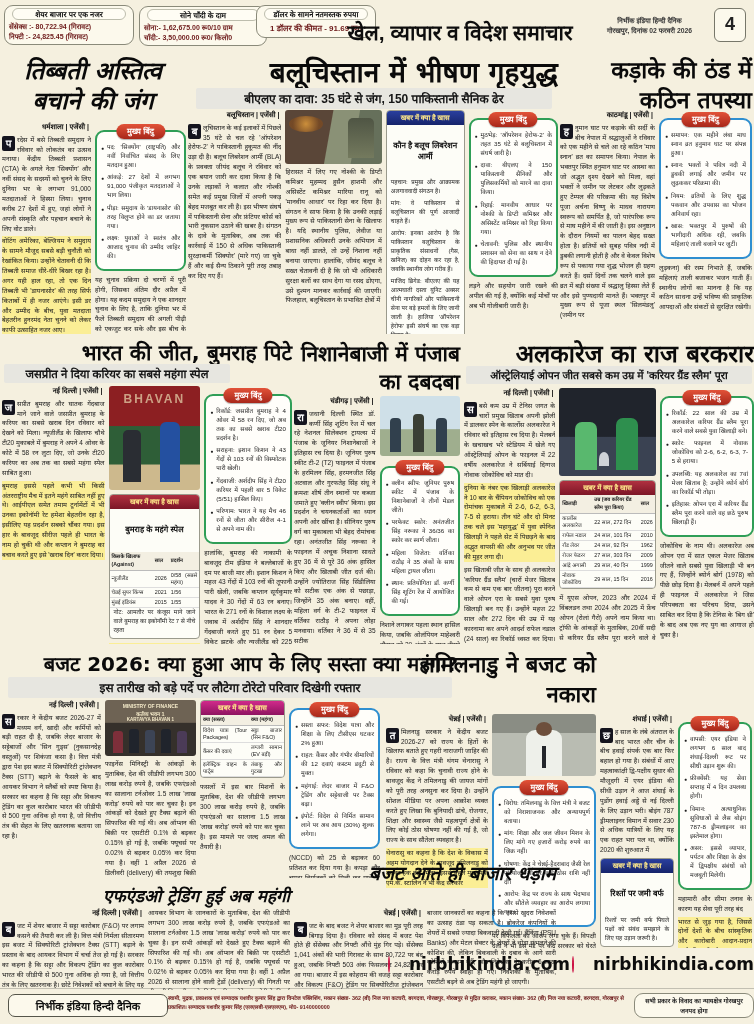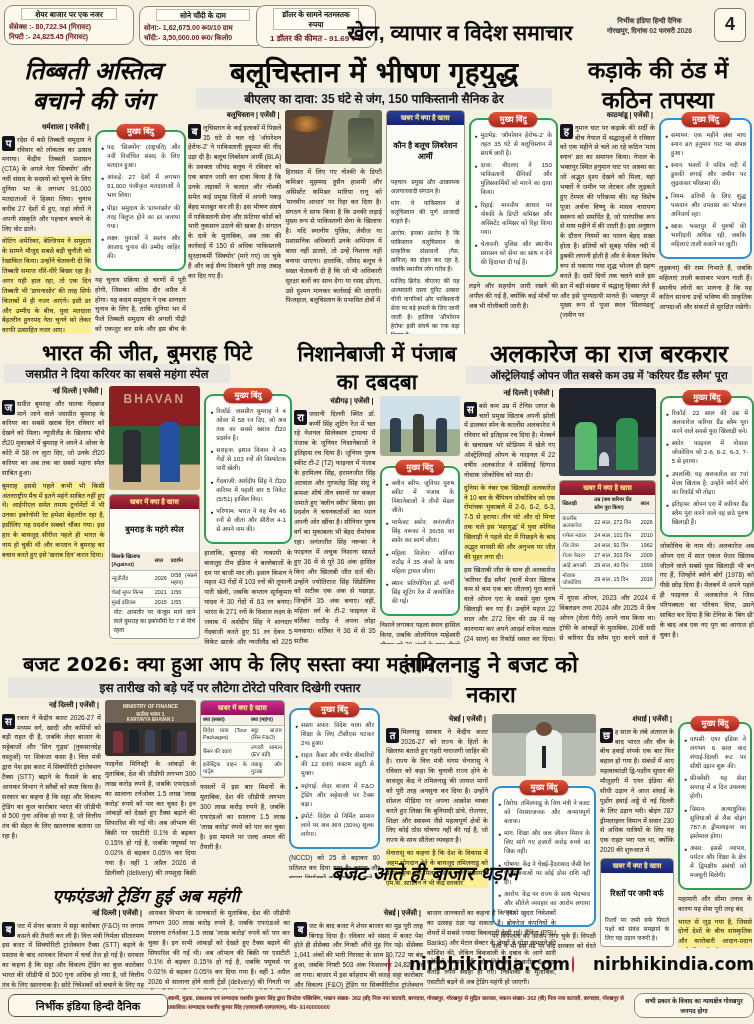--- a/index.html
+++ b/index.html
@@ -1,28 +1,28 @@
 <!DOCTYPE html>
 <html><head>
 <meta charset="utf-8">
 <style>
   html,body{margin:0;padding:0;}
   body{background:#d8d4c4;font-family:"Liberation Sans",sans-serif;}
   #page{position:relative;width:754px;height:1024px;margin:0 auto;background:#f5f0df;overflow:hidden;border-bottom:5px solid #8c1d2f;}
   .abs{position:absolute;}
   
   .tickbox{border:1.2px solid #8a8a7a;border-radius:9px;background:#fcf9ec;padding:1px 4px 2px;}
-  .tickbox .tt{font-weight:bold;font-size:7.5px;text-align:center;color:#111;border:1px solid #bdbdAD;border-radius:0;margin:1px 12px 2px;padding:0 2px;background:#fffdf4;}
+  .tickbox .tt{font-weight:bold;font-size:7.5px;text-align:center;color:#111;border:1px solid #bdbdAD;border-radius:6px;margin:1px 3px 2px;padding:0 2px;background:#fffdf4;}
   .tickbox .tl{font-weight:bold;font-size:7px;color:#6d1a1a;line-height:1.45;}
   .banner{font-weight:bold;font-size:21px;color:#0d0d0d;text-align:center;letter-spacing:0;}
   .paperinfo{font-weight:bold;font-size:6.8px;color:#3a3a3a;text-align:center;line-height:1.5;}
   .pagenum{border:1.5px solid #77776a;border-radius:6px;background:#fcf9ec;font-weight:bold;font-size:18px;text-align:center;line-height:30px;color:#222;}
   
   .h-serif{font-family:"DejaVu Serif",serif;font-style:italic;font-weight:bold;text-align:center;color:#0a0a0a;}
-  .h-sans{font-family:"DejaVu Sans",sans-serif;font-weight:bold;text-align:center;color:#0a0a0a;}
+  .h-sans{font-family:"DejaVu Sans",sans-serif;font-weight:bold;text-align:right;color:#0a0a0a;}
   .subband{background:#e7e6e0;font-weight:bold;font-size:12px;text-align:center;color:#161616;padding:2px 0;border-radius:2px;}
   
   .brow{display:flex;gap:4px;overflow:hidden;}
   .bcol{font-size:6.5px;line-height:1.52;text-align:justify;color:#1c1c1c;overflow:hidden;}
   .bcol p{margin:0 0 3px;}
   .dl{font-weight:bold;font-size:7px;text-align:right;margin:0 2px 2px 0;color:#111;}
   .dcap{float:left;width:13px;height:15px;background:#14141e;color:#fff;font-weight:bold;font-size:10px;text-align:center;line-height:15px;margin:1px 2px 0 0;border-radius:2px;}
   .hl{background:#fbee95;}
   
   .kbox{position:relative;border-radius:9px;background:#fffefa;padding:11px 4px 4px;margin-top:8px;}

